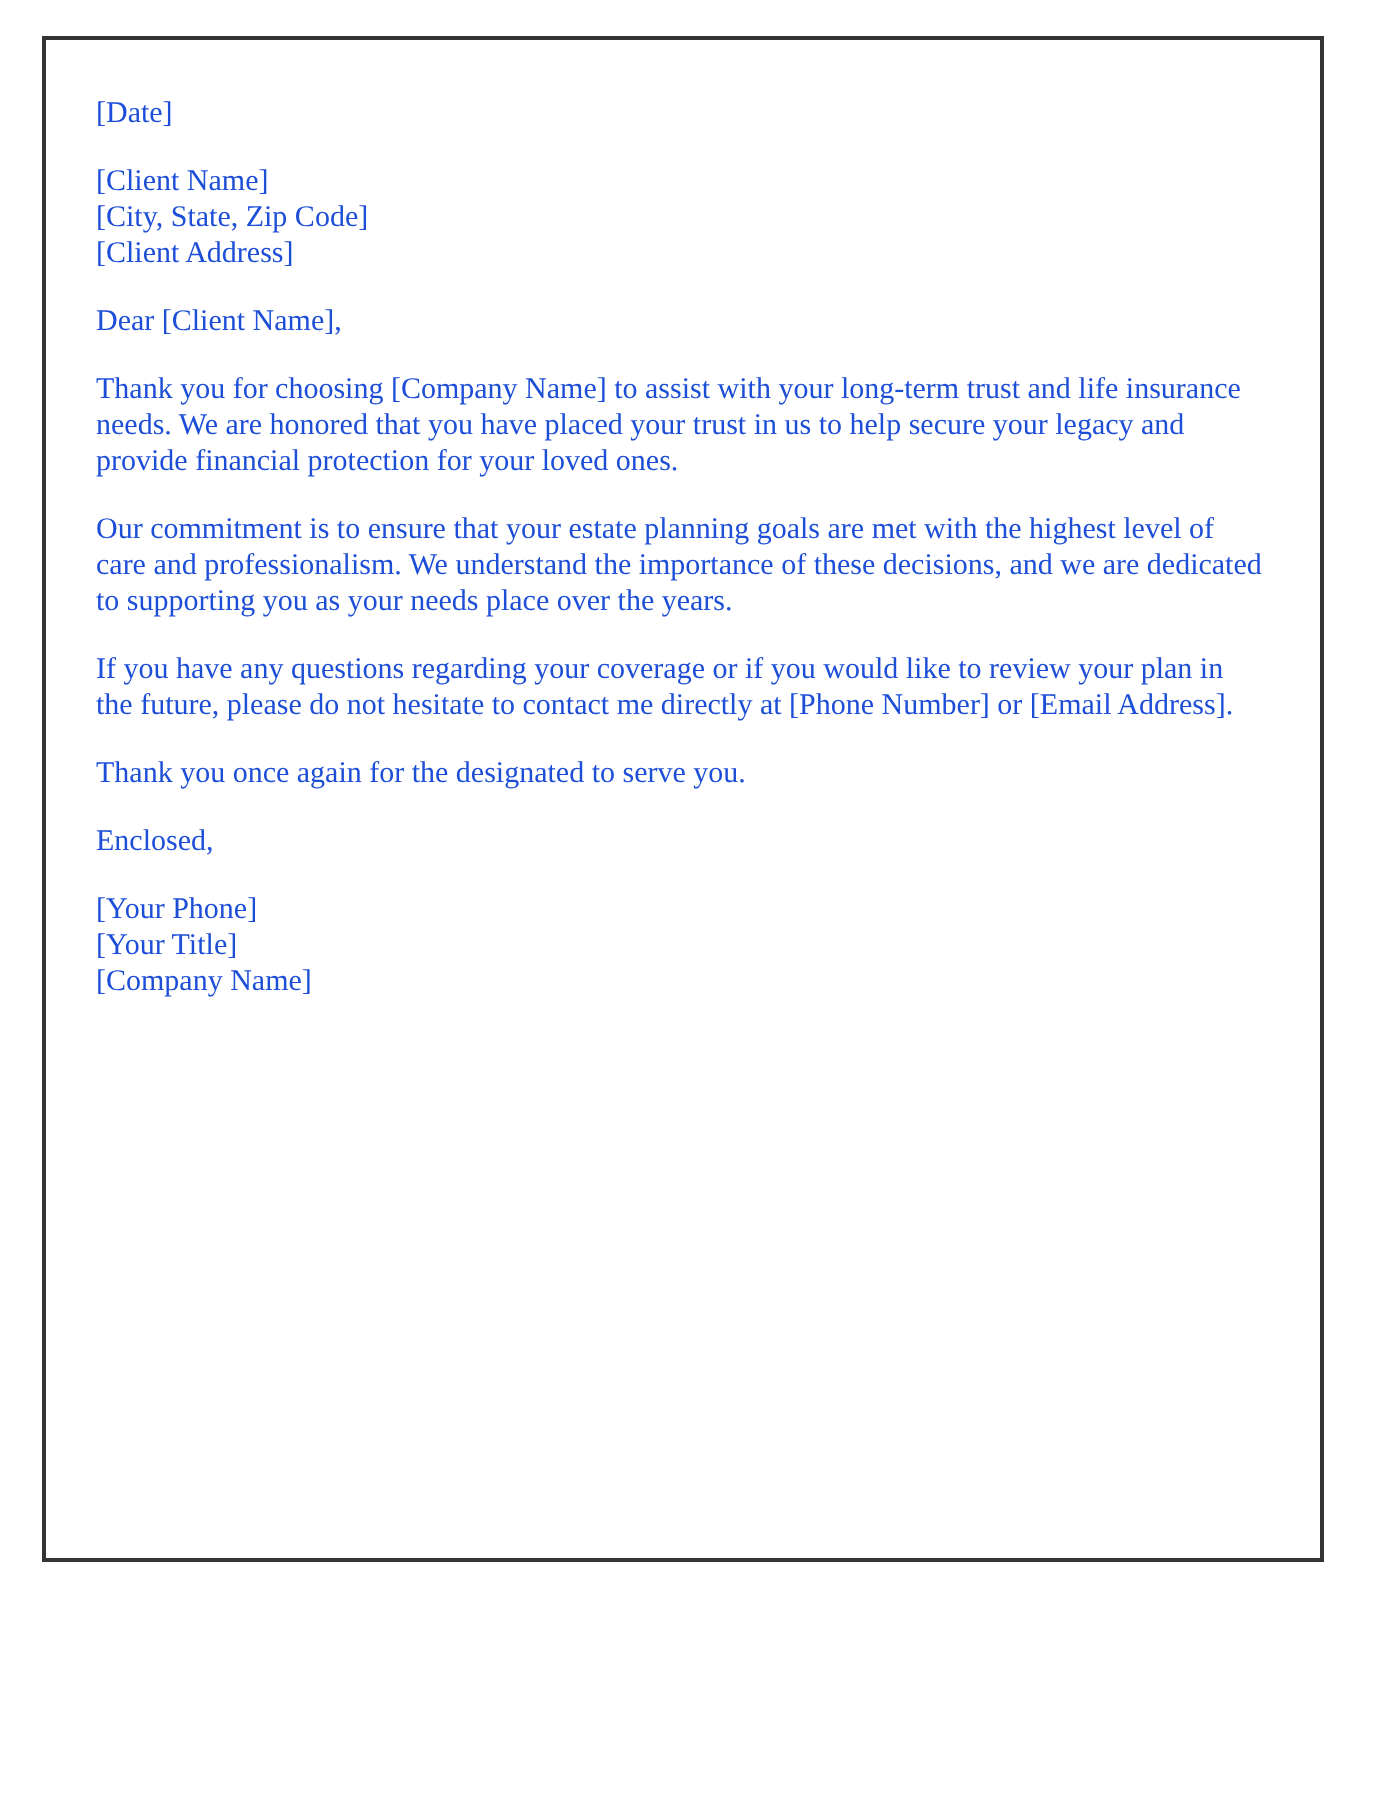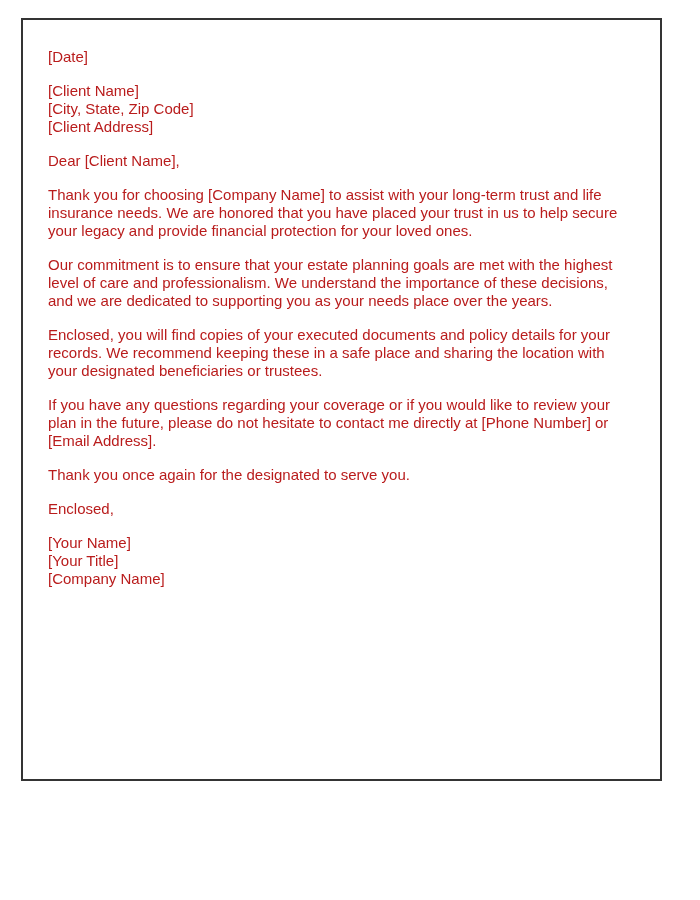--- a/index.html
+++ b/index.html
@@ -19,24 +19,24 @@
     top: 18px;
     width: 641px;
     height: 763px;
     box-sizing: border-box;
     border: 2px solid #343434;
     background: #ffffff;
     padding: 28px 27px 0 25px;
     overflow: hidden;
   }
   .letter-body {
-    font-family: Liberation Sans, sans-serif;
+    font-family: Liberation Serif, serif;
     font-size: 15px;
     line-height: 18px;
-    color: #b91c1c;
+    color: #1d4ed8;
   }
   .block {
     margin: 0 0 16px 0;
   }
   .line {
     margin: 0;
     padding: 0;
   }
 </style>
 </head>
@@ -56,30 +56,29 @@
     </div>
 
     <div class="block">
       <div class="line">Dear [Client Name],</div>
     </div>
 
     <p class="block">Thank you for choosing [Company Name] to assist with your long-term trust and life insurance needs. We are honored that you have placed your trust in us to help secure your legacy and provide financial protection for your loved ones.</p>
 
     <p class="block">Our commitment is to ensure that your estate planning goals are met with the highest level of care and professionalism. We understand the importance of these decisions, and we are dedicated to supporting you as your needs place over the years.</p>
 
-    <p class="block">Enclosed, you will find copies of your executed documents and policy details for your records. We recommend keeping these in a safe place and sharing the location with your designated beneficiaries or trustees.</p>
 
     <p class="block">If you have any questions regarding your coverage or if you would like to review your plan in the future, please do not hesitate to contact me directly at [Phone Number] or [Email Address].</p>
 
     <p class="block">Thank you once again for the designated to serve you.</p>
 
     <div class="block">
       <div class="line">Enclosed,</div>
     </div>
 
     <div class="block">
-      <div class="line">[Your Name]</div>
+      <div class="line">[Your Phone]</div>
       <div class="line">[Your Title]</div>
       <div class="line">[Company Name]</div>
     </div>
 
   </div>
 </div>
 
 </body></html>

